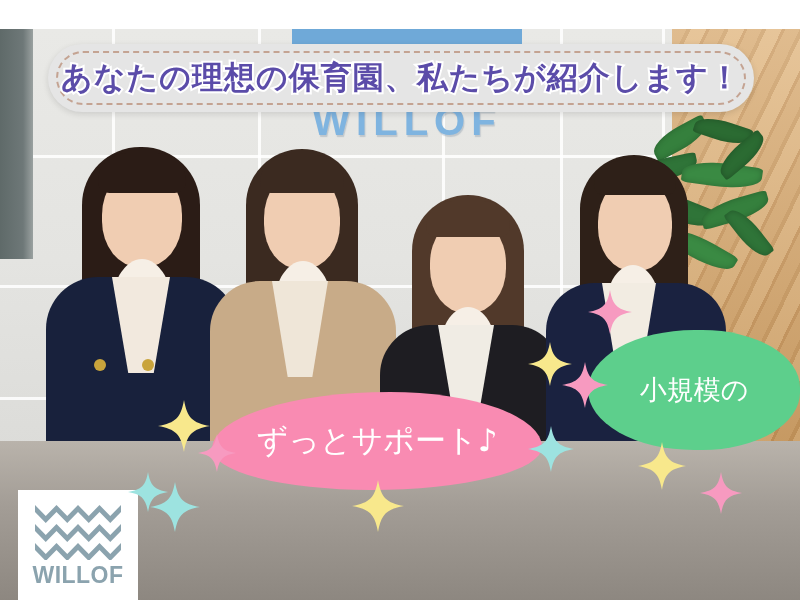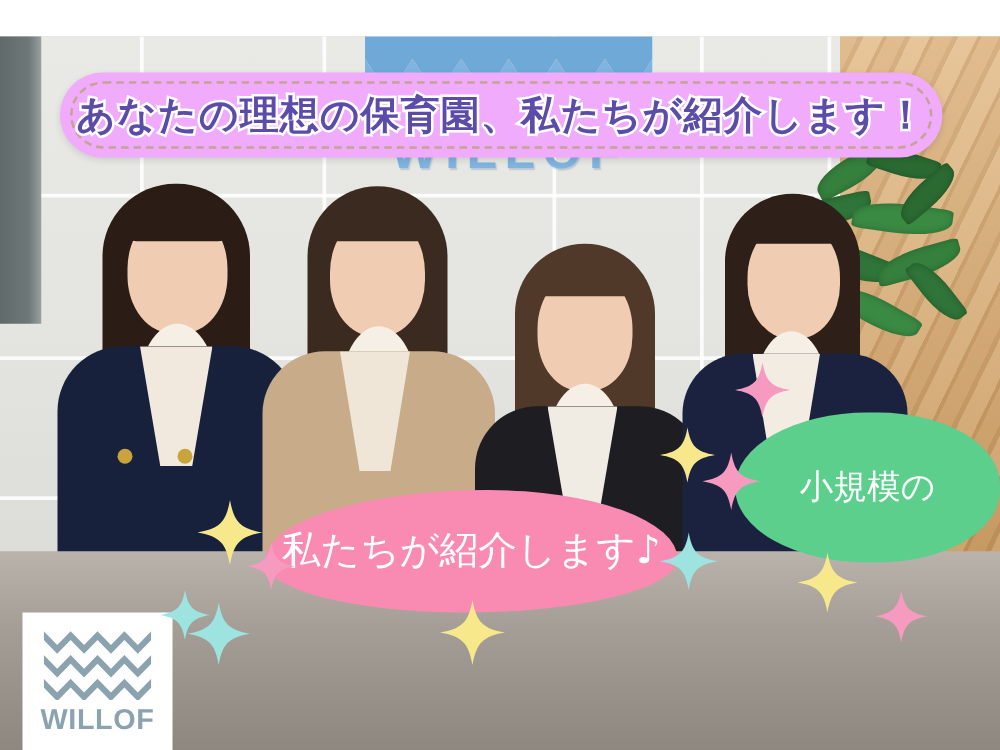--- a/index.html
+++ b/index.html
@@ -137,24 +137,24 @@
     border-radius: 50% 50% 0 0;
   }
   .lapel {
     position: absolute;
   }
 
   
   .top-banner {
     position: absolute;
     left: 48px;
-    top: 58px;
+    top: 44px;
     width: 706px;
     height: 68px;
-    background: #f0abfc;
+    background: #e5e5e5;
     border-radius: 34px;
     box-shadow: 0 2px 6px rgba(0,0,0,0.12);
     z-index: 40;
   }
   .top-banner .dash {
     position: absolute;
     left: 8px; top: 7px;
     right: 8px; bottom: 7px;
     border: 2px dashed #c4a392;
     border-radius: 28px;
@@ -413,21 +413,21 @@
         <path d="M50 0 C56 34 66 44 100 50 C66 56 56 66 50 100 C44 66 34 56 0 50 C34 44 44 34 50 0 Z" fill="#f79ac0"></path>
       </svg>
   </div>
   <div class="sparkle" style="left:128px; top:470px; width:40px; height:44px; z-index:46;">
     <svg viewBox="0 0 100 100" width="40" height="44">
         <path d="M50 0 C56 34 66 44 100 50 C66 56 56 66 50 100 C44 66 34 56 0 50 C34 44 44 34 50 0 Z" fill="#9de3e0"></path>
       </svg>
   </div>
 
   <div class="bubble bubble-pink">
-    <span class="btxt">私たちが紹介します♪</span>
+    <span class="btxt">ずっとサポート♪</span>
   </div>
 
 
 
   <div class="bubble bubble-green">
     <span class="btxt">
       <span>小規模の</span><br>
     </span>
   </div>
 

